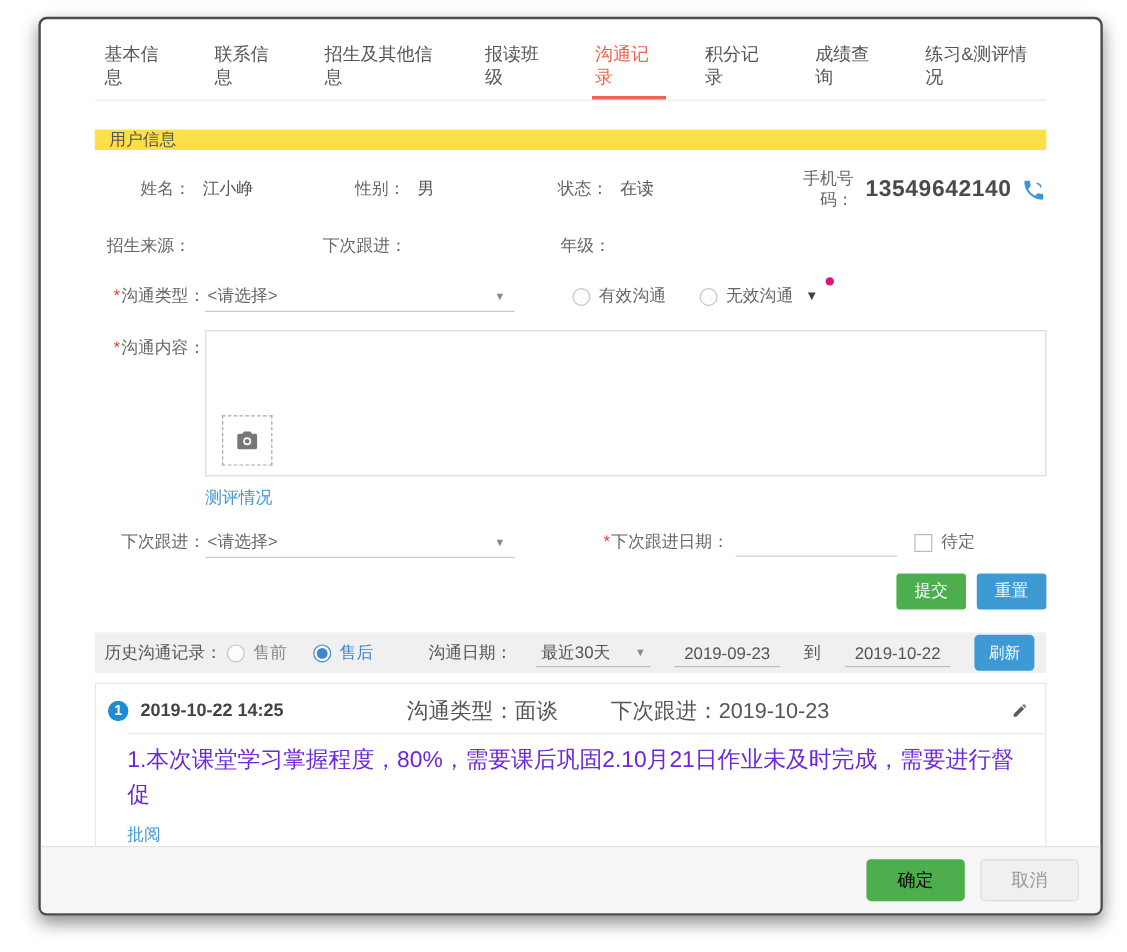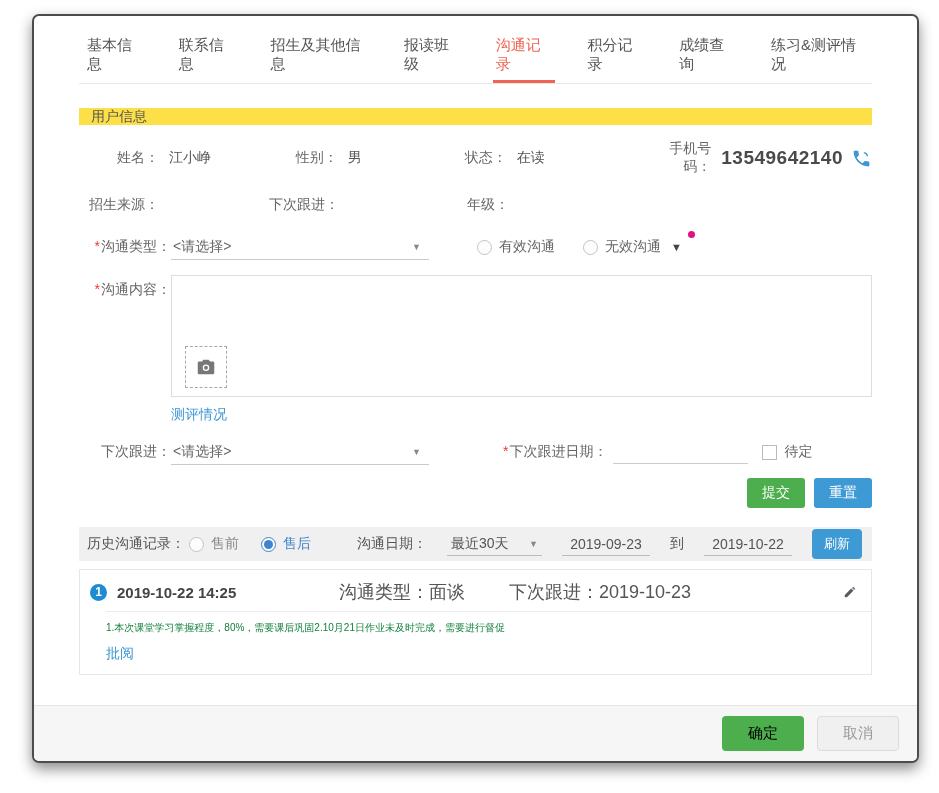--- a/index.html
+++ b/index.html
@@ -86,21 +86,21 @@
     padding: 6px 12px; cursor: pointer; font-family: inherit; }
 
   .rec-card { margin-top: 8px; border: 1px solid #e7e7e7; background: #fff; }
   .rec-header { display: flex; align-items: center; padding: 10px 14px 7px 10px; }
   .rec-num { width: 17px; height: 17px; border-radius: 50%; background: #1e8cd2; color: #fff; font-size: 12px;
     font-weight: bold; display: flex; align-items: center; justify-content: center; margin-right: 10px; flex: none; }
   .rec-dt { font-size: 15px; font-weight: bold; color: #444; width: 222px; }
   .rec-field { font-size: 18px; font-weight: normal; color: #555; margin-right: 44px; }
   .rec-edit { margin-left: auto; cursor: pointer; display: inline-flex; }
   .rec-divider { border-bottom: 1px solid #ececec; margin-left: 26px; }
-  .rec-content { padding: 8px 16px 0 26px; font-size: 10px; color: #15803d; line-height: 1.5; }
+  .rec-content { padding: 8px 16px 0 26px; font-size: 19px; color: #6d28d9; line-height: 1.5; }
   .rec-review { display: inline-block; margin: 10px 0 11px 26px; font-size: 14px; color: #3e97d3; cursor: pointer; }
 
   .footer { flex: none; height: 56px; background: #f6f6f6; border-top: 1px solid #e4e4e4;
     display: flex; align-items: center; justify-content: flex-end; gap: 13px; padding-right: 18px; }
   .btn-confirm { background: #4cae4c; color: #000000; border: none; border-radius: 4px; font-size: 15px;
     padding: 8px 26px; cursor: pointer; font-family: inherit; }
   .btn-cancel { background: #f0f0f0; color: #999; border: 1px solid #dcdcdc; border-radius: 4px; font-size: 15px;
     padding: 7px 25px; cursor: pointer; font-family: inherit; }
 </style>
 </head>

